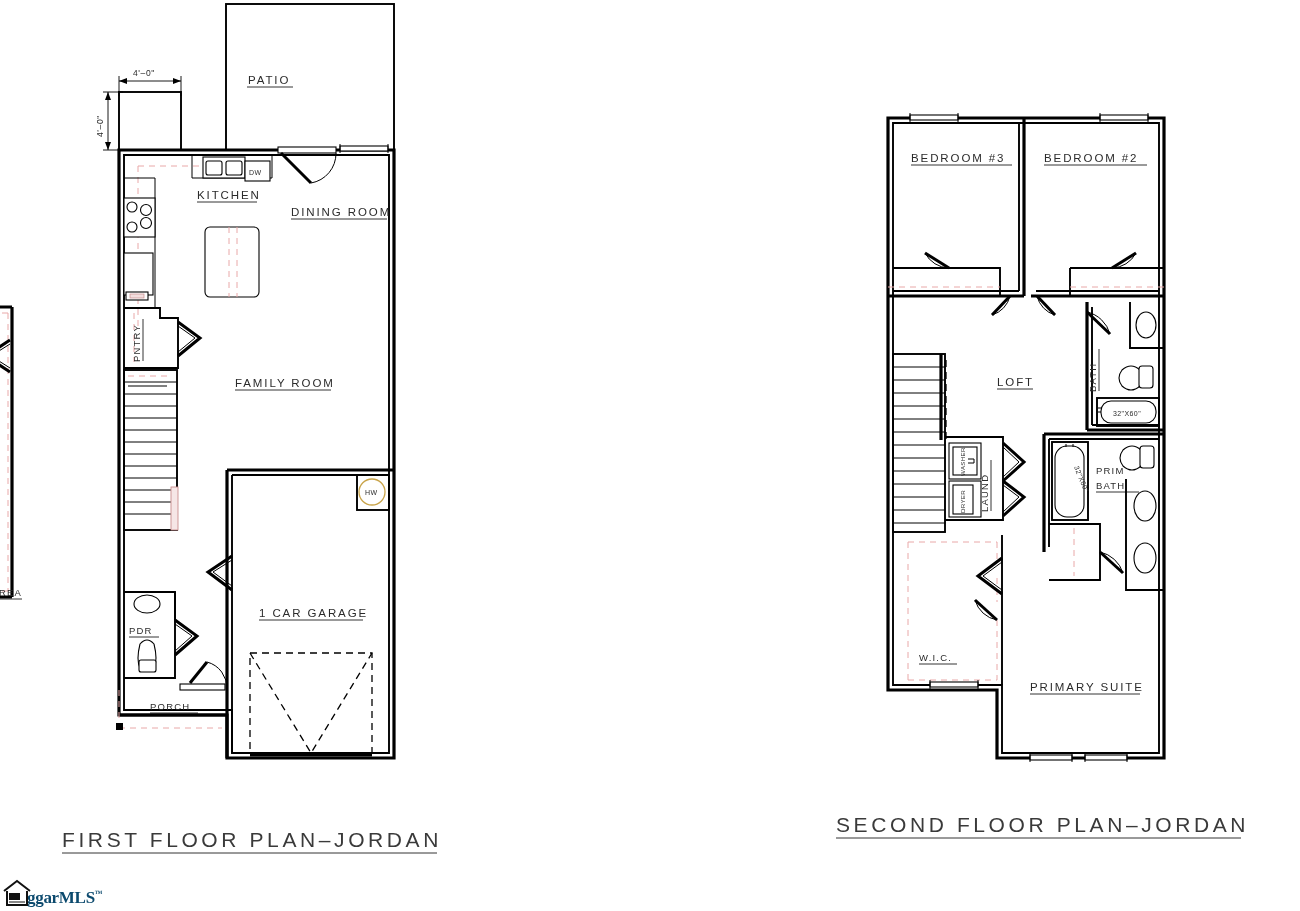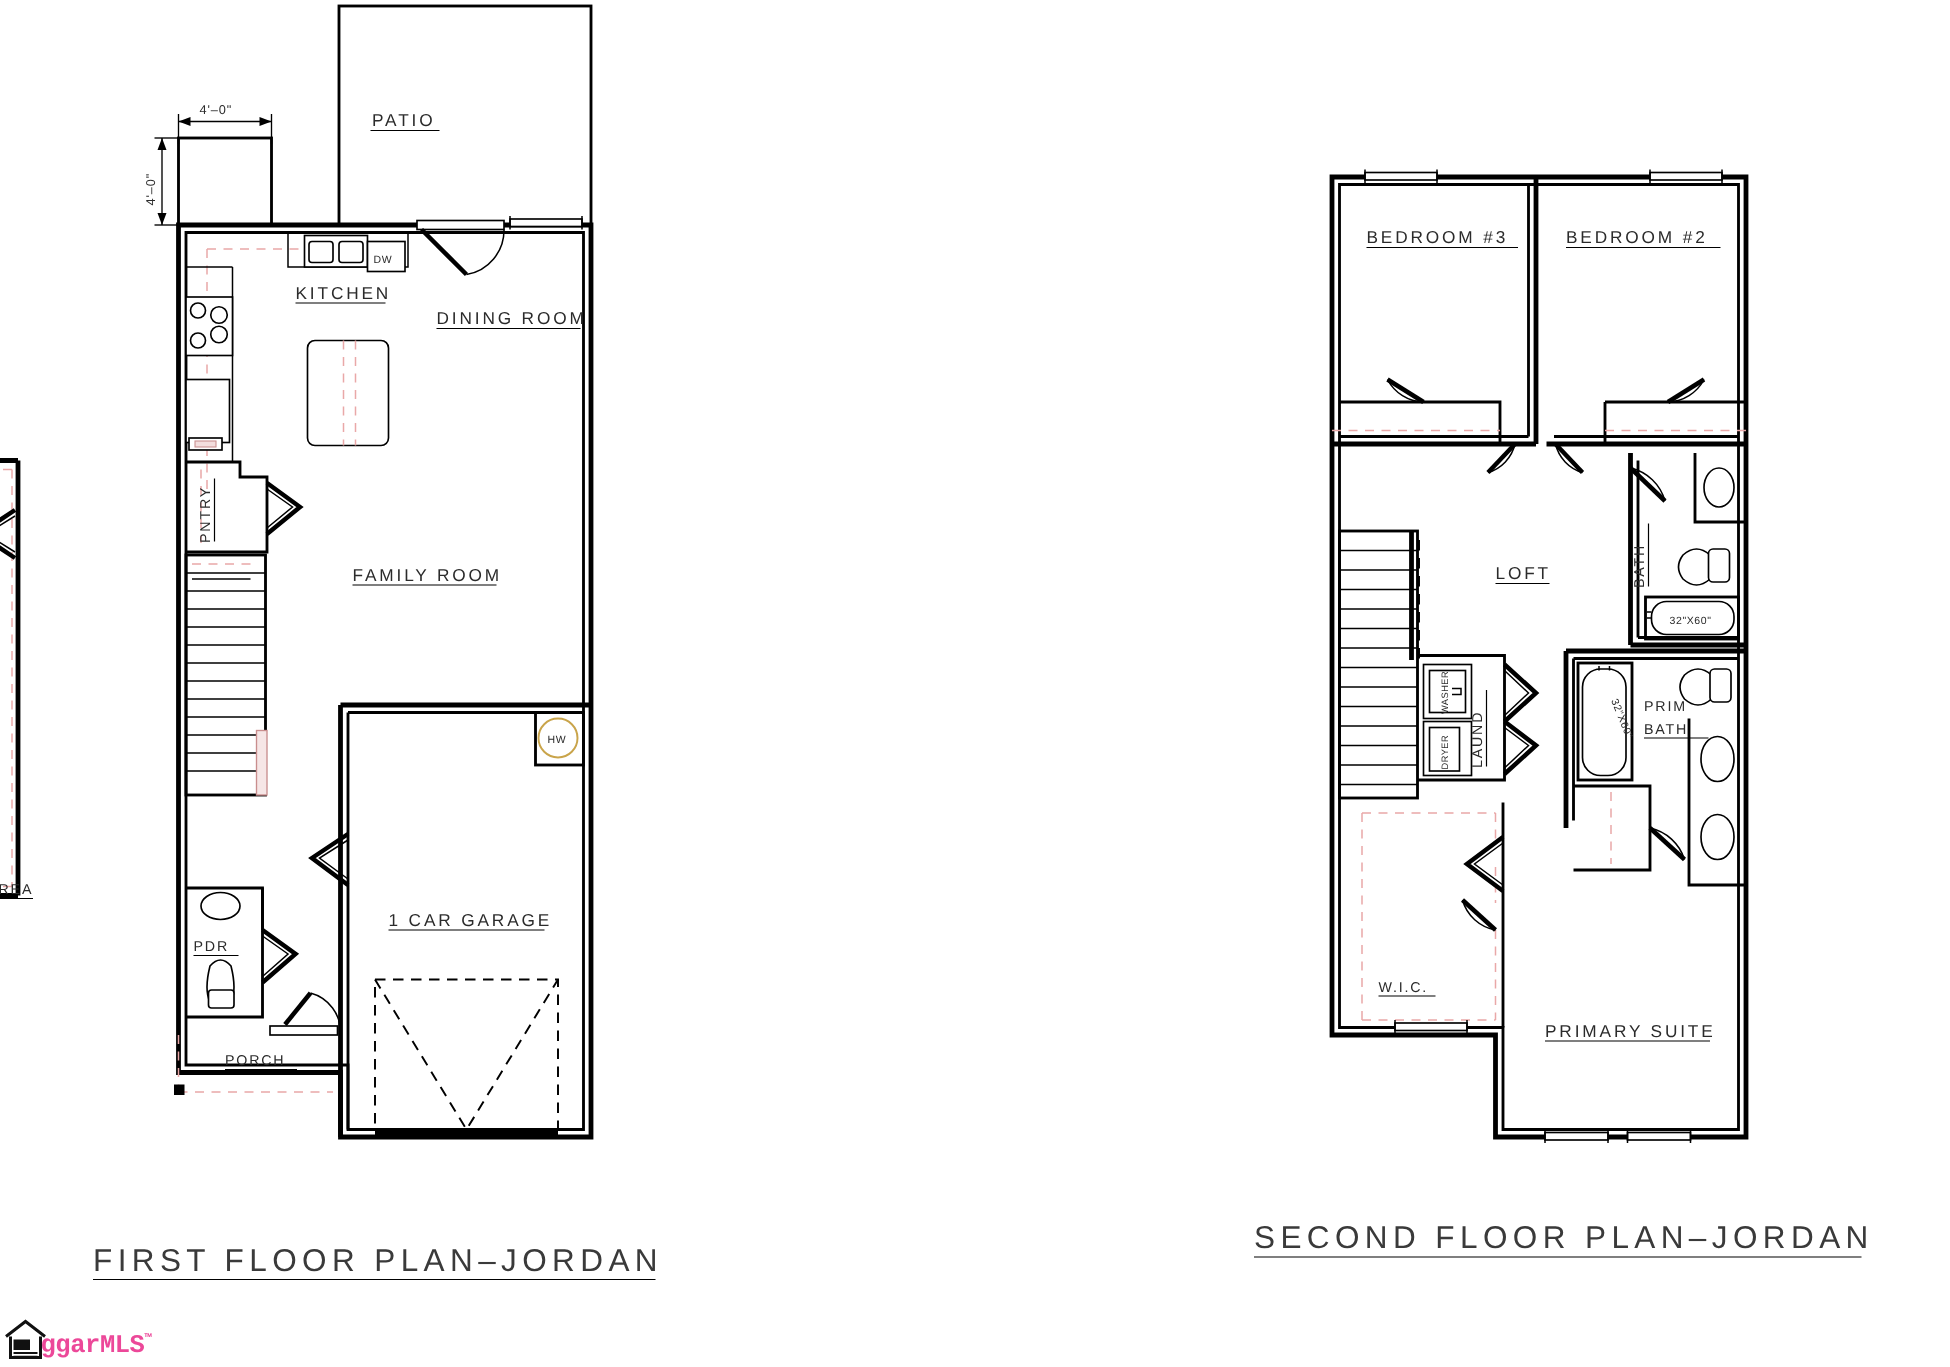--- a/index.html
+++ b/index.html
@@ -36,22 +36,22 @@
   .dimtxt{font-size:8.5px;letter-spacing:0.6px;stroke:none;}
   .title{font-size:21px;letter-spacing:3.6px;fill:#3a3a3a;stroke:none;}
 
   
   .mls{
     position:absolute;left:2px;top:879px;height:28px;
     display:flex;align-items:flex-end;gap:0px;
   }
   .mls-mark{width:30px;height:28px;position:relative;}
   .mls-word{
-    font-family:Liberation Mono, monospace;
-    font-size:17px;font-weight:700;color:#ec4899;
+    font-family:Liberation Serif, serif;
+    font-size:17px;font-weight:700;color:#0c4a6e;
     line-height:1;margin-left:-5px;margin-bottom:1px;letter-spacing:-0.3px;
   }
   .mls-tm{font-size:8px;vertical-align:super;font-weight:700;}
 </style>
 </head>
 <body>
 
 <div class="sheet">
 
   <svg class="plan" viewBox="0 0 1300 911">

